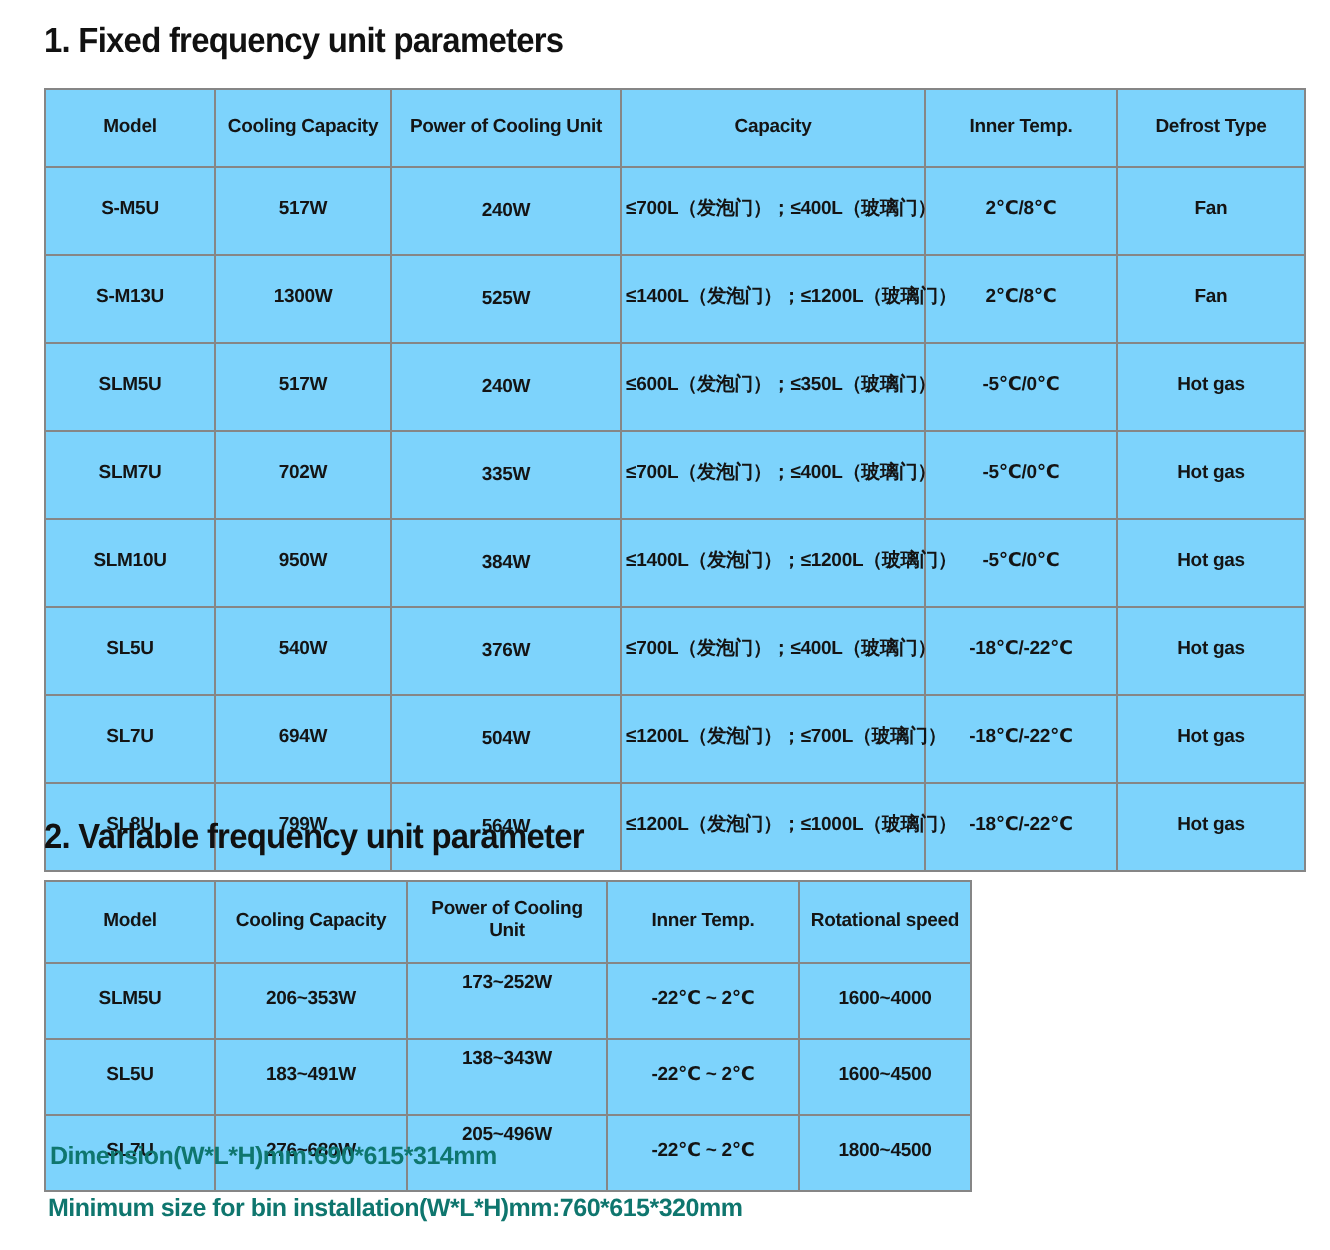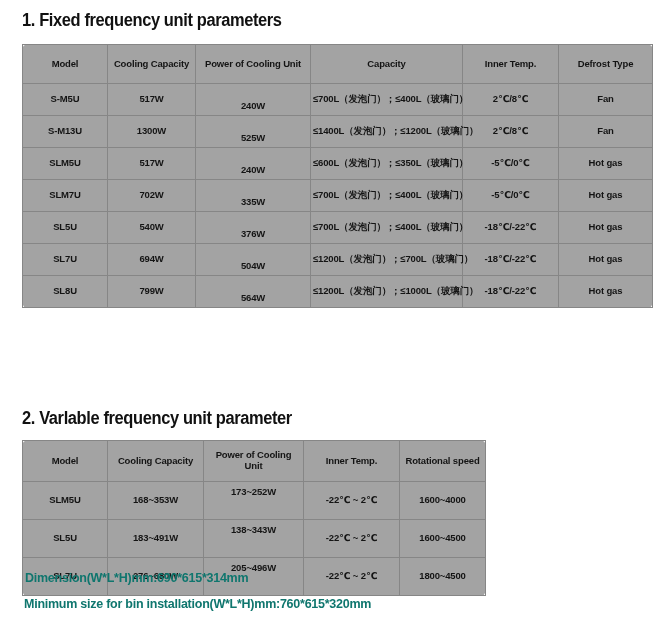--- a/index.html
+++ b/index.html
@@ -35,22 +35,21 @@
     transform-origin: left center;
   }
   #heading-1 { left: 22px; top: 10px; }
   #heading-2 { left: 22px; top: 408px; }
 
   
   table.param-table {
     position: absolute;
     border-collapse: collapse;
     table-layout: fixed;
-    background: #a3a3a3;
-    border-radius: 6px;
+    background: #7dd3fc;
   }
   table.param-table td,
   table.param-table th {
     border: 1px solid #868686;
     text-align: center;
     vertical-align: middle;
     font-weight: bold;
     color: #141414;
     padding: 0 2px;
     font-size: 9.5px;
@@ -74,21 +73,21 @@
   #table-fixed col.c-model    { width: 85px; }
   #table-fixed col.c-cooling  { width: 88px; }
   #table-fixed col.c-power    { width: 115px; }
   #table-fixed col.c-capacity { width: 152px; }
   #table-fixed col.c-inner    { width: 96px; }
   #table-fixed col.c-defrost  { width: 94px; }
 
   
   #table-fixed td.power-cell {
     vertical-align: bottom;
-    padding-bottom: 3px;
+    padding-bottom: 15px;
   }
 
   .cap-cell {
     font-size: 9.5px;
     white-space: nowrap;
     letter-spacing: -0.2px;
   }
 
   
   #table-variable {
@@ -173,20 +172,28 @@
       </tr>
       <tr>
         <td>SLM7U</td>
         <td>702W</td>
         <td class="power-cell">335W</td>
         <td class="cap-cell">≤700L（发泡门）；≤400L（玻璃门）</td>
         <td>-5℃/0℃</td>
         <td>Hot gas</td>
       </tr>
       <tr>
+        <td>SLM10U</td>
+        <td>950W</td>
+        <td class="power-cell">384W</td>
+        <td class="cap-cell">≤1400L（发泡门）；≤1200L（玻璃门）</td>
+        <td>-5℃/0℃</td>
+        <td>Hot gas</td>
+      </tr>
+      <tr>
         <td>SL5U</td>
         <td>540W</td>
         <td class="power-cell">376W</td>
         <td class="cap-cell">≤700L（发泡门）；≤400L（玻璃门）</td>
         <td>-18℃/-22℃</td>
         <td>Hot gas</td>
       </tr>
       <tr>
         <td>SL7U</td>
         <td>694W</td>
@@ -221,21 +228,21 @@
         <th>Model</th>
         <th>Cooling Capacity</th>
         <th>Power of Cooling Unit</th>
         <th>Inner Temp.</th>
         <th>Rotational speed</th>
       </tr>
     </thead>
     <tbody>
       <tr>
         <td>SLM5U</td>
-        <td>168~353W</td>
+        <td>206~353W</td>
         <td class="power-cell">173~252W</td>
         <td>-22℃ ~ 2℃</td>
         <td>1600~4000</td>
       </tr>
       <tr>
         <td>SL5U</td>
         <td>183~491W</td>
         <td class="power-cell">138~343W</td>
         <td>-22℃ ~ 2℃</td>
         <td>1600~4500</td>

